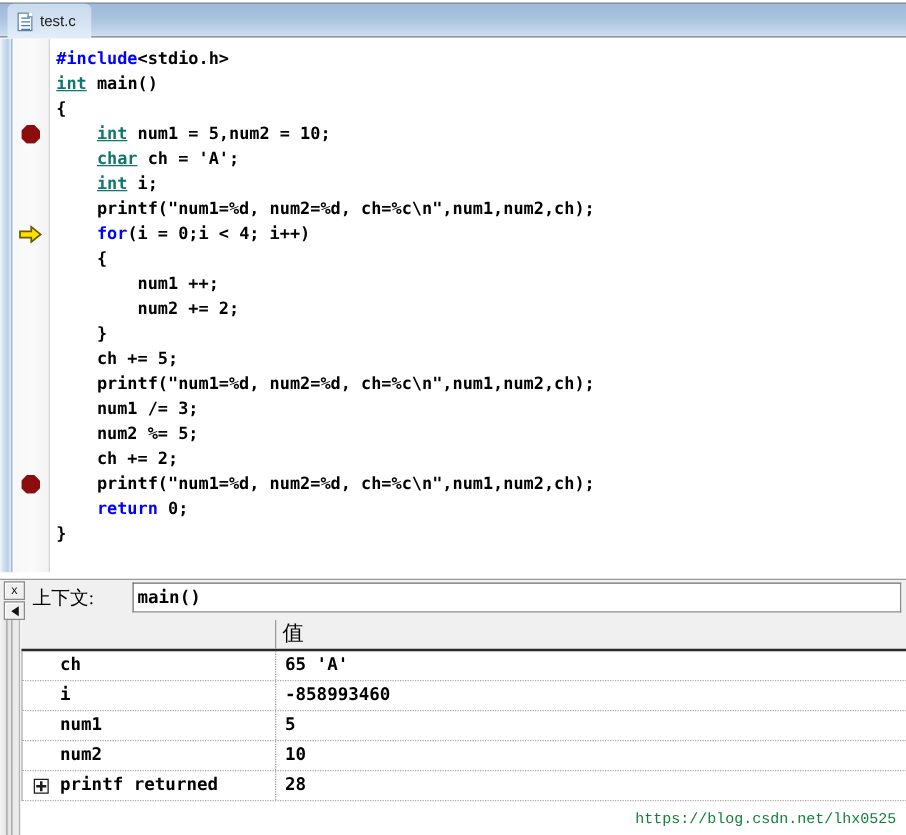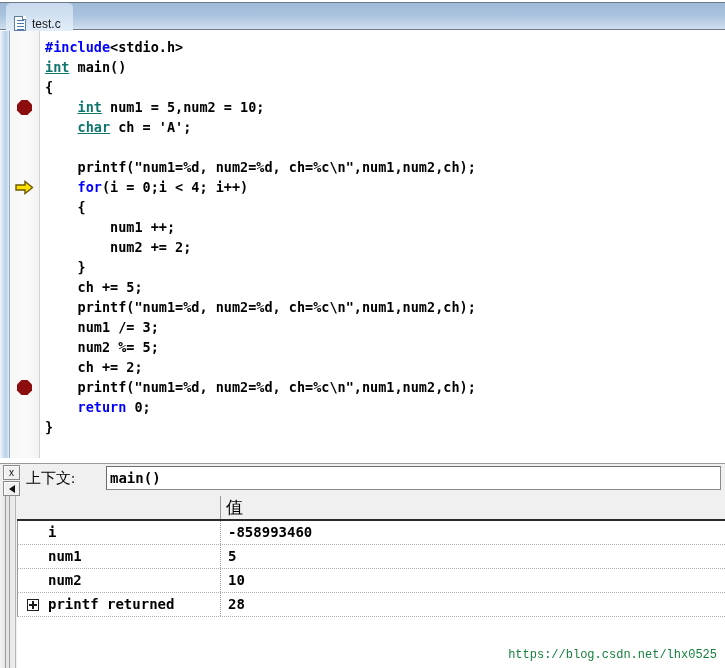--- a/index.html
+++ b/index.html
@@ -33,21 +33,21 @@
     border-bottom: 1px solid #6d7a8a;
     box-sizing: border-box;
   }
 
   .tab {
     position: absolute;
     left: 6px; top: 0px;
     height: 28px;
     padding: 0 12px 0 8px;
     display: flex;
-    align-items: flex-end;
+    align-items: center;
     gap: 6px;
     border-top-left-radius: 5px;
     border-top-right-radius: 5px;
     background: linear-gradient(to bottom, #c8daee 0%, #d6e4f3 60%, #e3eefa 100%);
     box-sizing: border-box;
   }
 
   .tab-label {
     font-size: 12px;
     color: #1b1b1b;
@@ -356,20 +356,21 @@
               <path d="M1 5 L10 5 L10 1.5 L17.5 7.5 L10 13.5 L10 10 L1 10 Z" fill="#ffe100" stroke="#6b5a00" stroke-width="1.4" stroke-linejoin="miter"></path>
             </svg></div>
           <div class="bp" style="top: 349px;"></div>
         </div>
       <div class="code-area" id="code-area">
           <div class="code-line" style="position: absolute; left: 0px; right: 0px; top: 6px;"><span class="pp">#include</span><span>&lt;stdio.h&gt;</span></div>
           <div class="code-line" style="position: absolute; left: 0px; right: 0px; top: 26px;"><span class="kw-u">int</span><span> main()</span></div>
           <div class="code-line" style="position: absolute; left: 0px; right: 0px; top: 46px;"><span>{</span></div>
           <div class="code-line" style="position: absolute; left: 0px; right: 0px; top: 66px;"><span>    </span><span class="kw-u">int</span><span> num1 = 5,num2 = 10;</span></div>
           <div class="code-line" style="position: absolute; left: 0px; right: 0px; top: 86px;"><span>    </span><span class="kw-u">char</span><span> ch = 'A';</span></div>
+          <div class="code-line" style="position: absolute; left: 0px; right: 0px; top: 106px;"><span>    </span><span class="kw-u">int</span><span> i;</span></div>
           <div class="code-line" style="position: absolute; left: 0px; right: 0px; top: 126px;"><span>    printf("num1=%d, num2=%d, ch=%c\n",num1,num2,ch);</span></div>
           <div class="code-line" style="position: absolute; left: 0px; right: 0px; top: 146px;"><span>    </span><span class="kw">for</span><span>(i = 0;i &lt; 4; i++)</span></div>
           <div class="code-line" style="position: absolute; left: 0px; right: 0px; top: 166px;"><span>    {</span></div>
           <div class="code-line" style="position: absolute; left: 0px; right: 0px; top: 186px;"><span>        num1 ++;</span></div>
           <div class="code-line" style="position: absolute; left: 0px; right: 0px; top: 206px;"><span>        num2 += 2;</span></div>
           <div class="code-line" style="position: absolute; left: 0px; right: 0px; top: 226px;"><span>    }</span></div>
           <div class="code-line" style="position: absolute; left: 0px; right: 0px; top: 246px;"><span>    ch += 5;</span></div>
           <div class="code-line" style="position: absolute; left: 0px; right: 0px; top: 266px;"><span>    printf("num1=%d, num2=%d, ch=%c\n",num1,num2,ch);</span></div>
           <div class="code-line" style="position: absolute; left: 0px; right: 0px; top: 286px;"><span>    num1 /= 3;</span></div>
           <div class="code-line" style="position: absolute; left: 0px; right: 0px; top: 306px;"><span>    num2 %= 5;</span></div>
@@ -399,20 +400,24 @@
       <div class="ctx-input">main()</div>
     </div>
 
     <div class="grid-rail"></div>
 
     <div class="grid">
       <div class="grid-header">
         <div class="hcell c1">值</div>
       </div>
       <div id="grid-rows">
+          <div class="grow">
+            <div class="gcell n">ch</div>
+            <div class="gcell v">65 'A'</div>
+          </div>
           <div class="grow">
             <div class="gcell n">i</div>
             <div class="gcell v">-858993460</div>
           </div>
           <div class="grow">
             <div class="gcell n">num1</div>
             <div class="gcell v">5</div>
           </div>
           <div class="grow">
             <div class="gcell n">num2</div>

